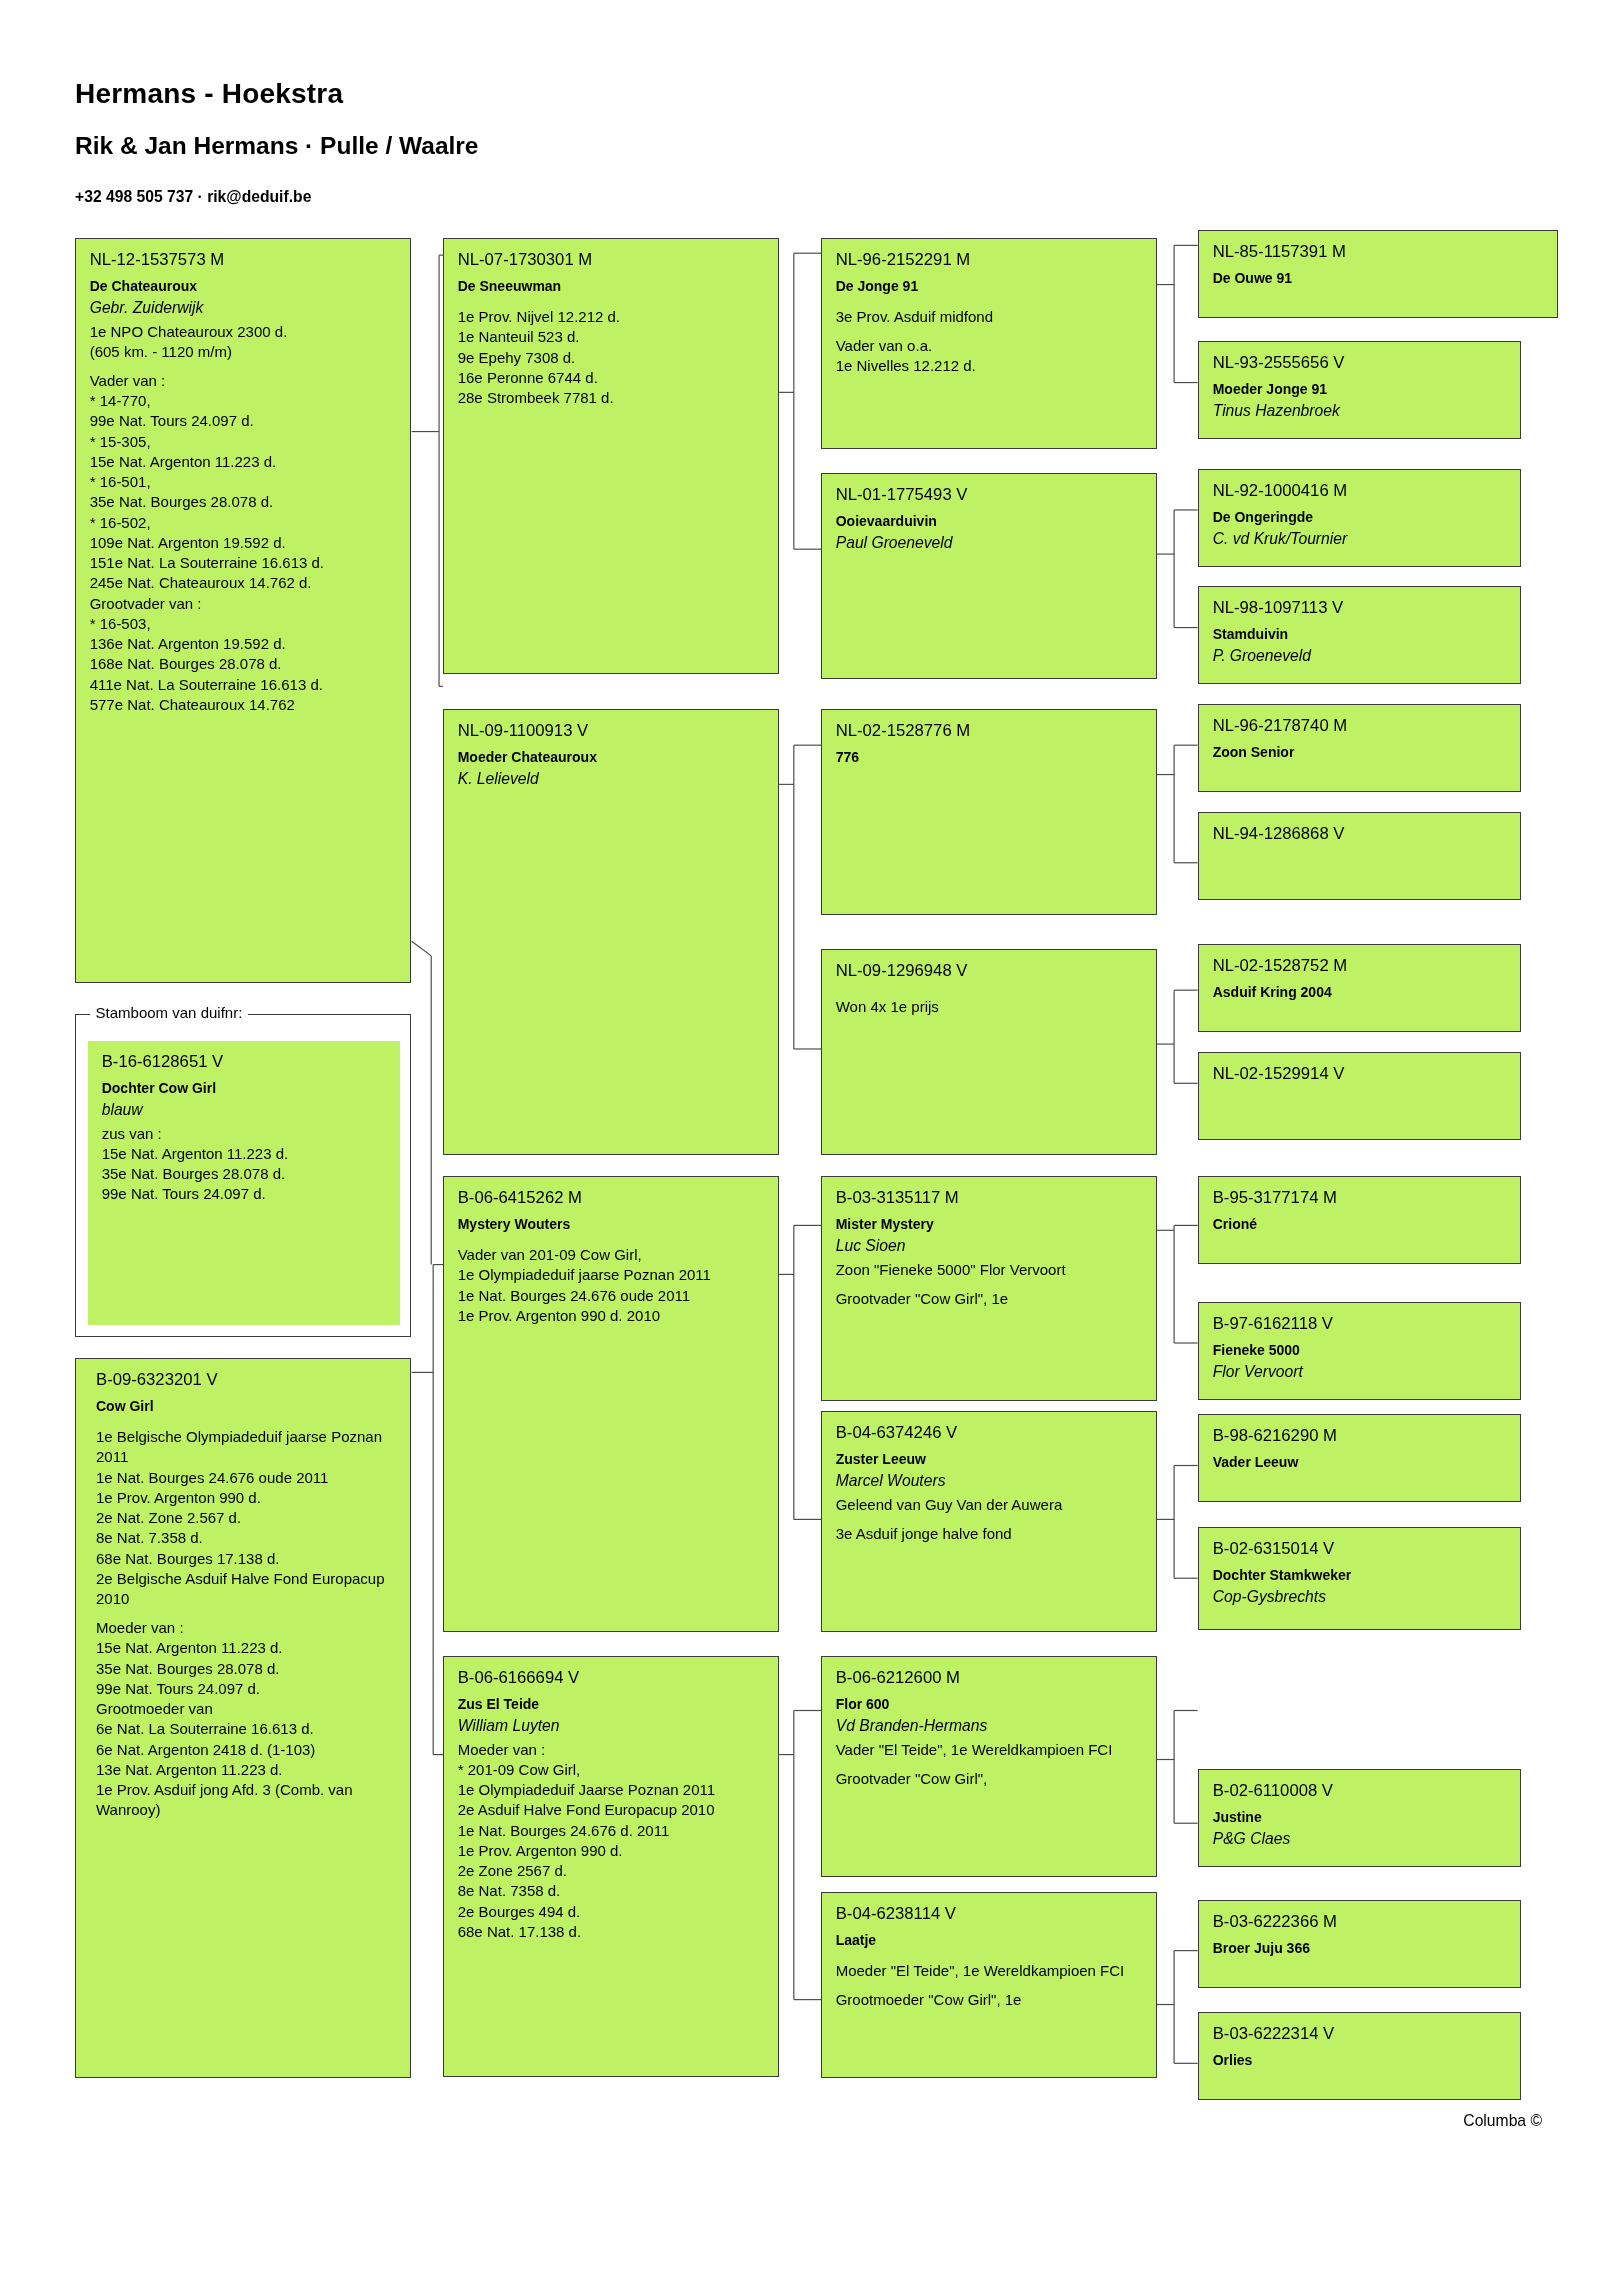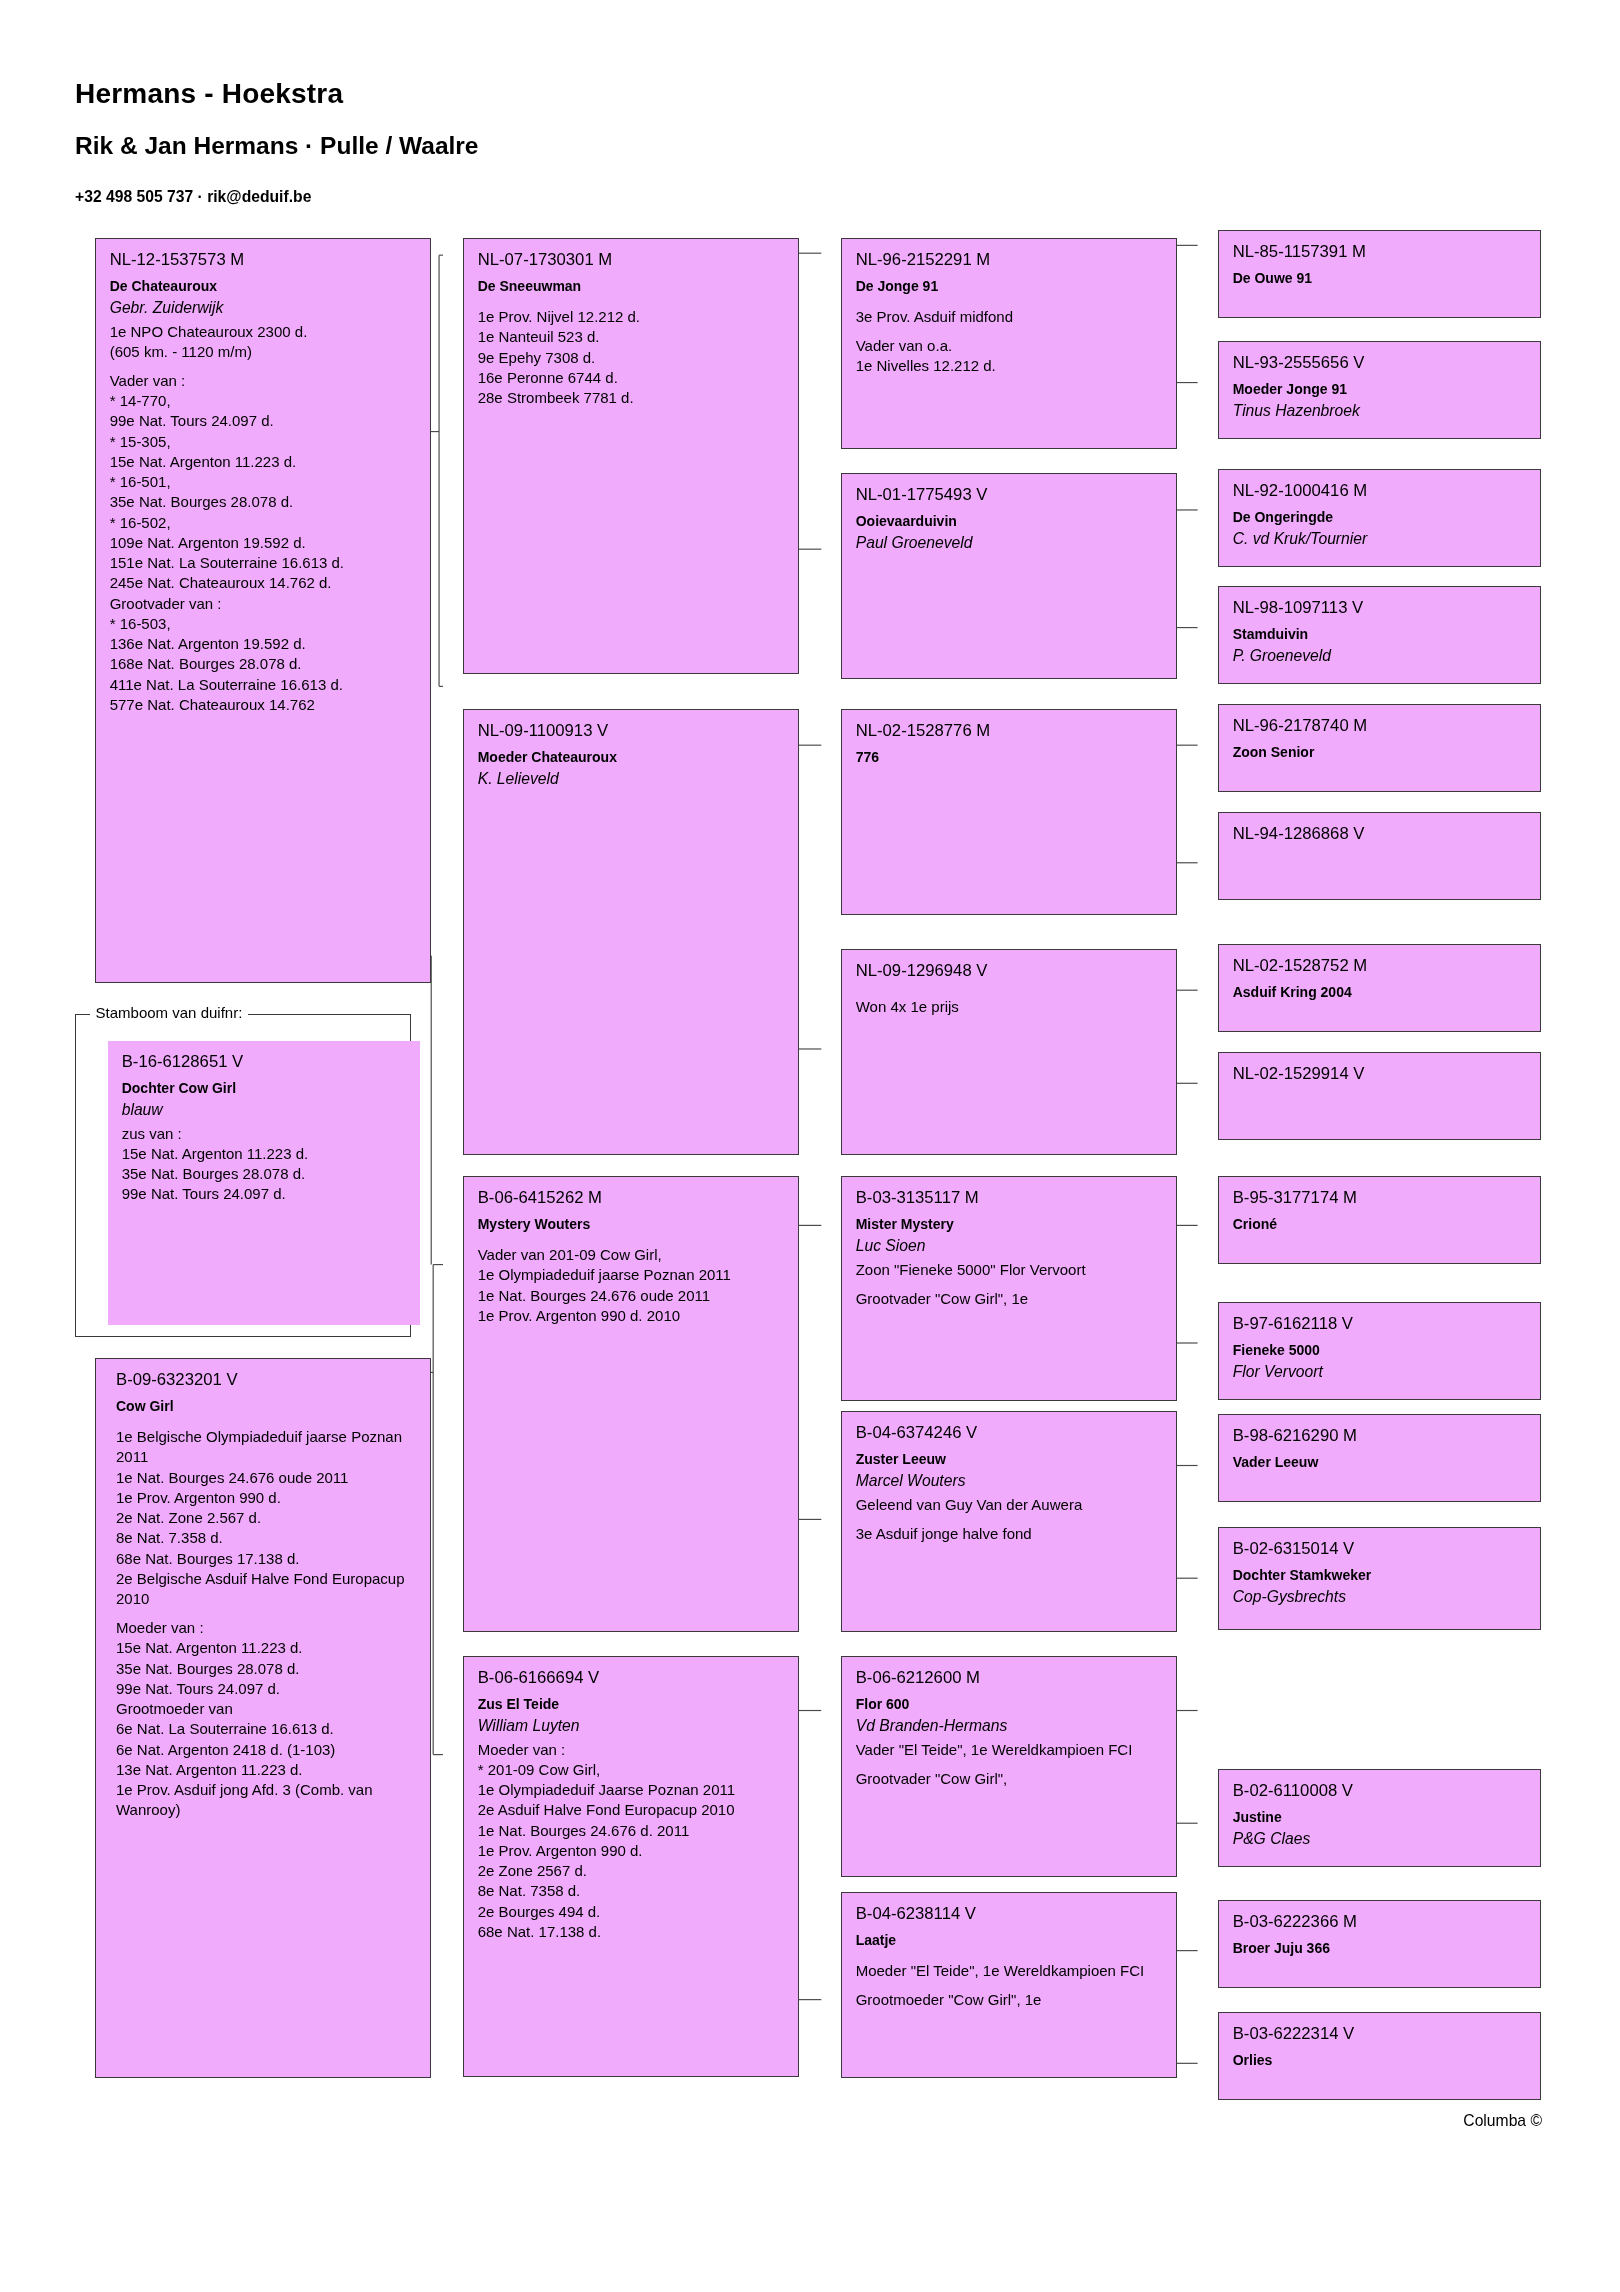--- a/index.html
+++ b/index.html
@@ -46,25 +46,24 @@
     position: absolute;
     right: 78px;
     top: 2112px;
     font-size: 15.7px;
   }
 
   
   .box {
     position: absolute;
     border: 1px solid #3a3a3a;
-    background: #f0abfc;
+    background: #bef264;
     box-sizing: border-box;
     padding: 9.8px 11.8px 7.8px 13.7px;
     overflow: hidden;
-    margin-left: 20px;
   }
   .ring {
     font-size: 16.7px;
     line-height: 1.35;
     margin-bottom: 5.9px;
     white-space: nowrap;
   }
   .nm {
     font-size: 14px;
     font-weight: bold;
@@ -359,21 +358,21 @@
 
   <div class="box" style="left:821px; top:1892px; width:336px; height:186px;">
     <div class="ring">B-04-6238114 V</div>
     <div class="nm">Laatje</div>
     <div class="gap"></div>
     <div class="txt">Moeder "El Teide", 1e Wereldkampioen FCI</div>
     <div class="gap"></div>
     <div class="txt">Grootmoeder "Cow Girl", 1e</div>
   </div>
 
-  <div class="box" style="left:1198px; top:230px; width:323px; height:88px;">
+  <div class="box" style="left:1198px; top:230px; width:360px; height:88px;">
     <div class="ring">NL-85-1157391 M</div>
     <div class="nm">De Ouwe 91</div>
   </div>
 
   <div class="box" style="left:1198px; top:341px; width:323px; height:98px;">
     <div class="ring">NL-93-2555656 V</div>
     <div class="nm">Moeder Jonge 91</div>
     <div class="it">Tinus Hazenbroek</div>
   </div>
 

